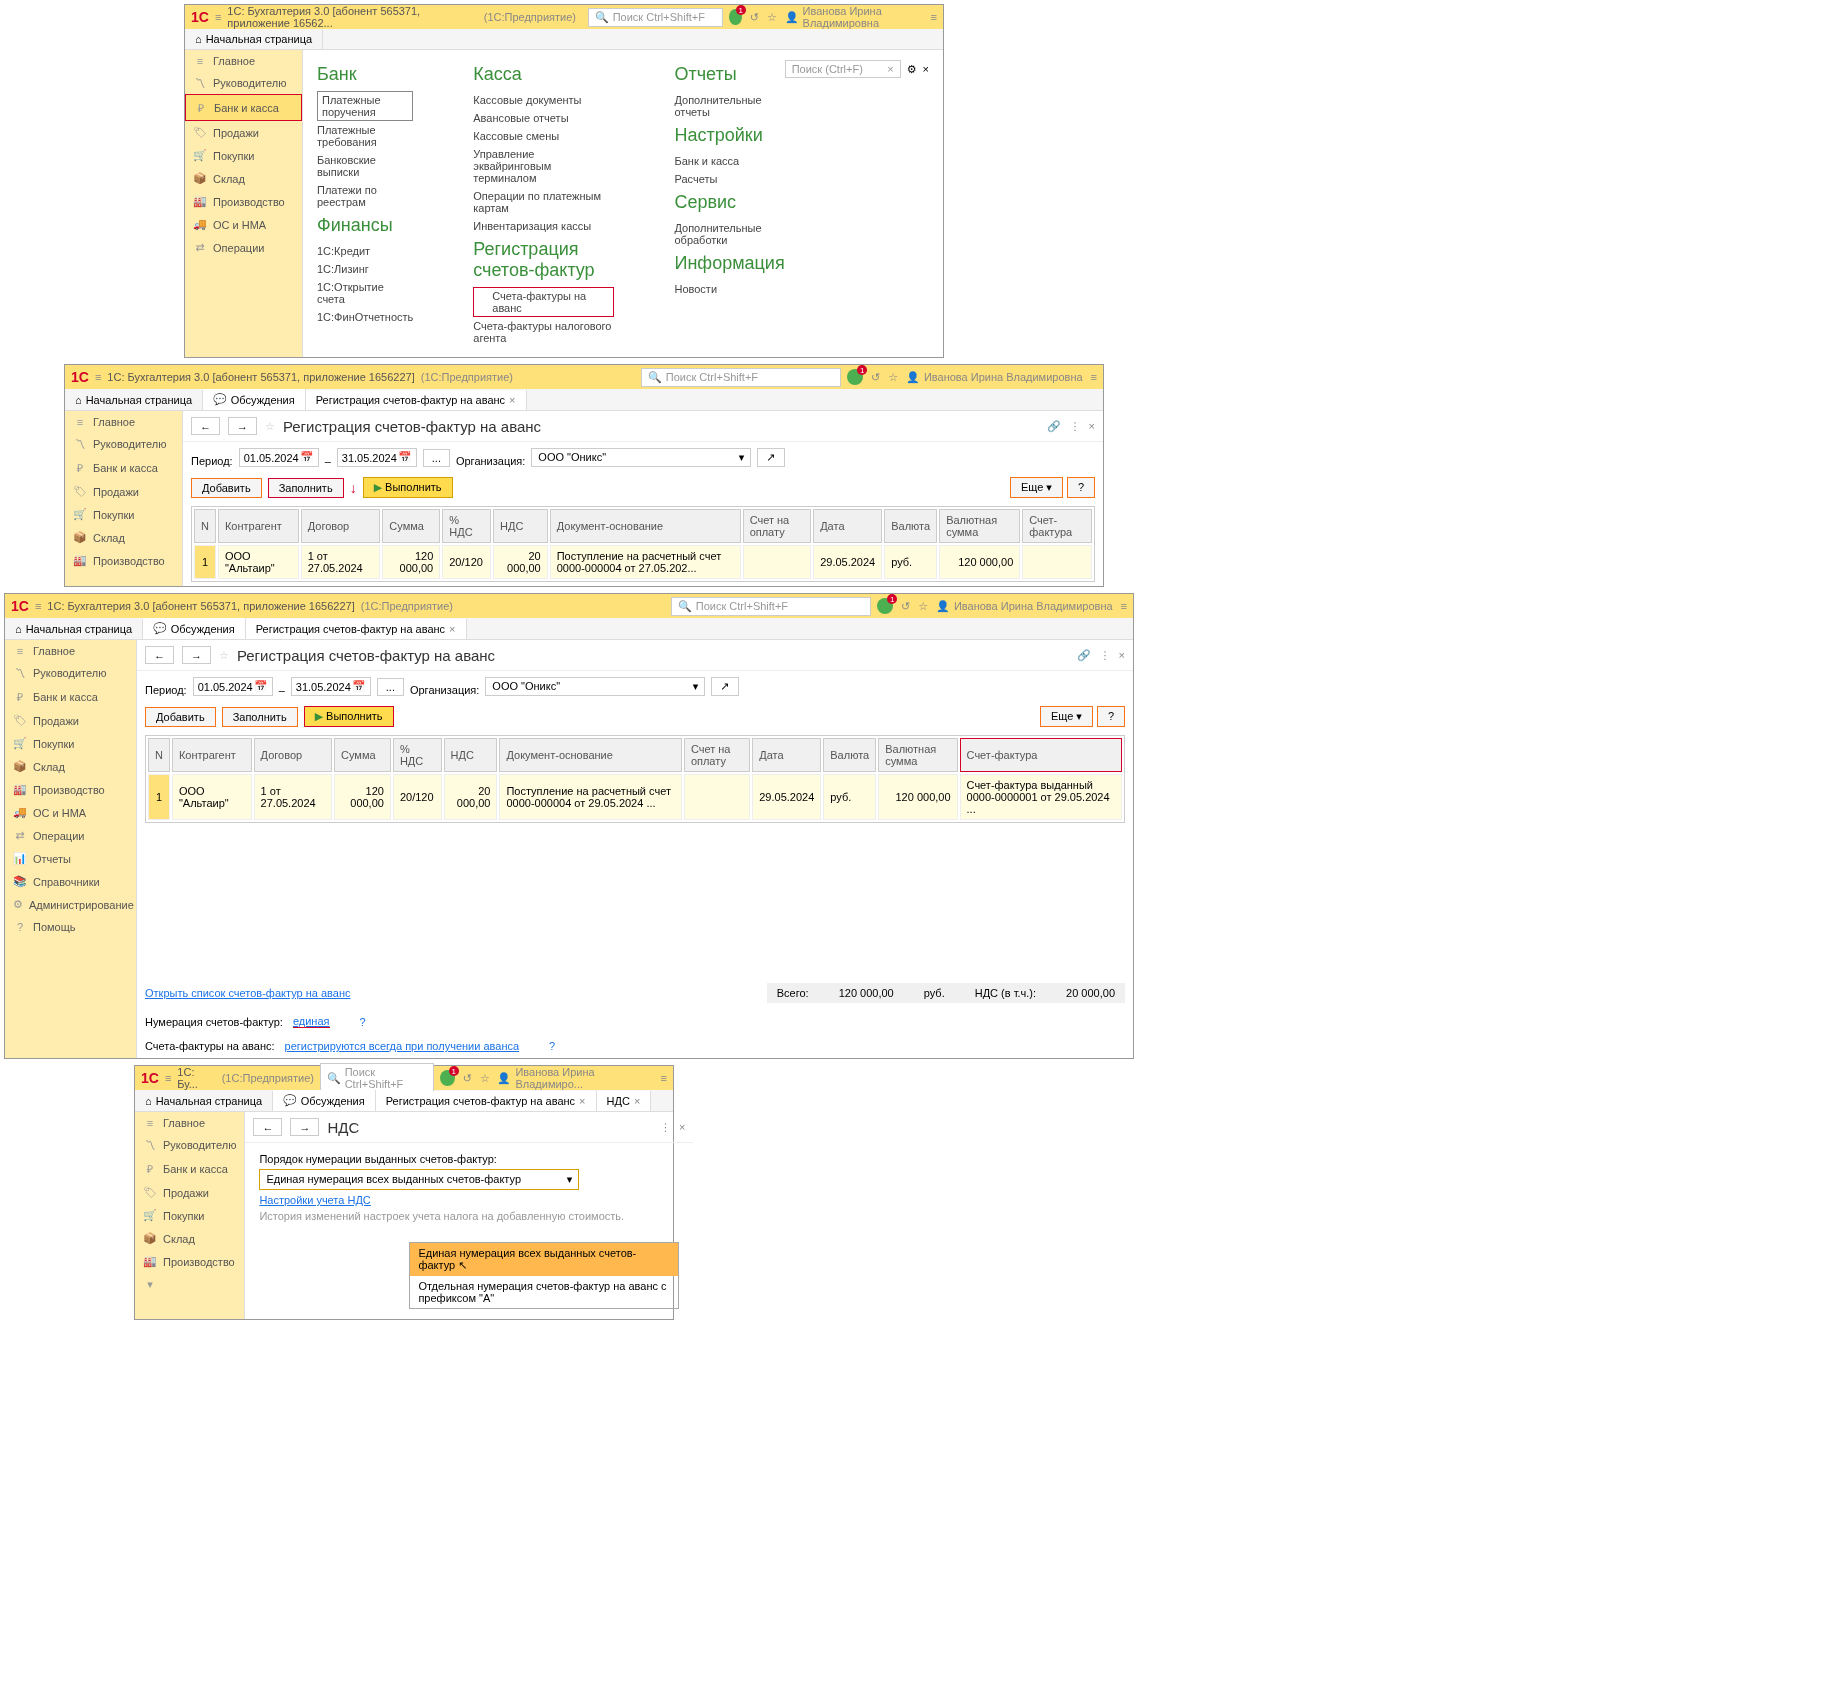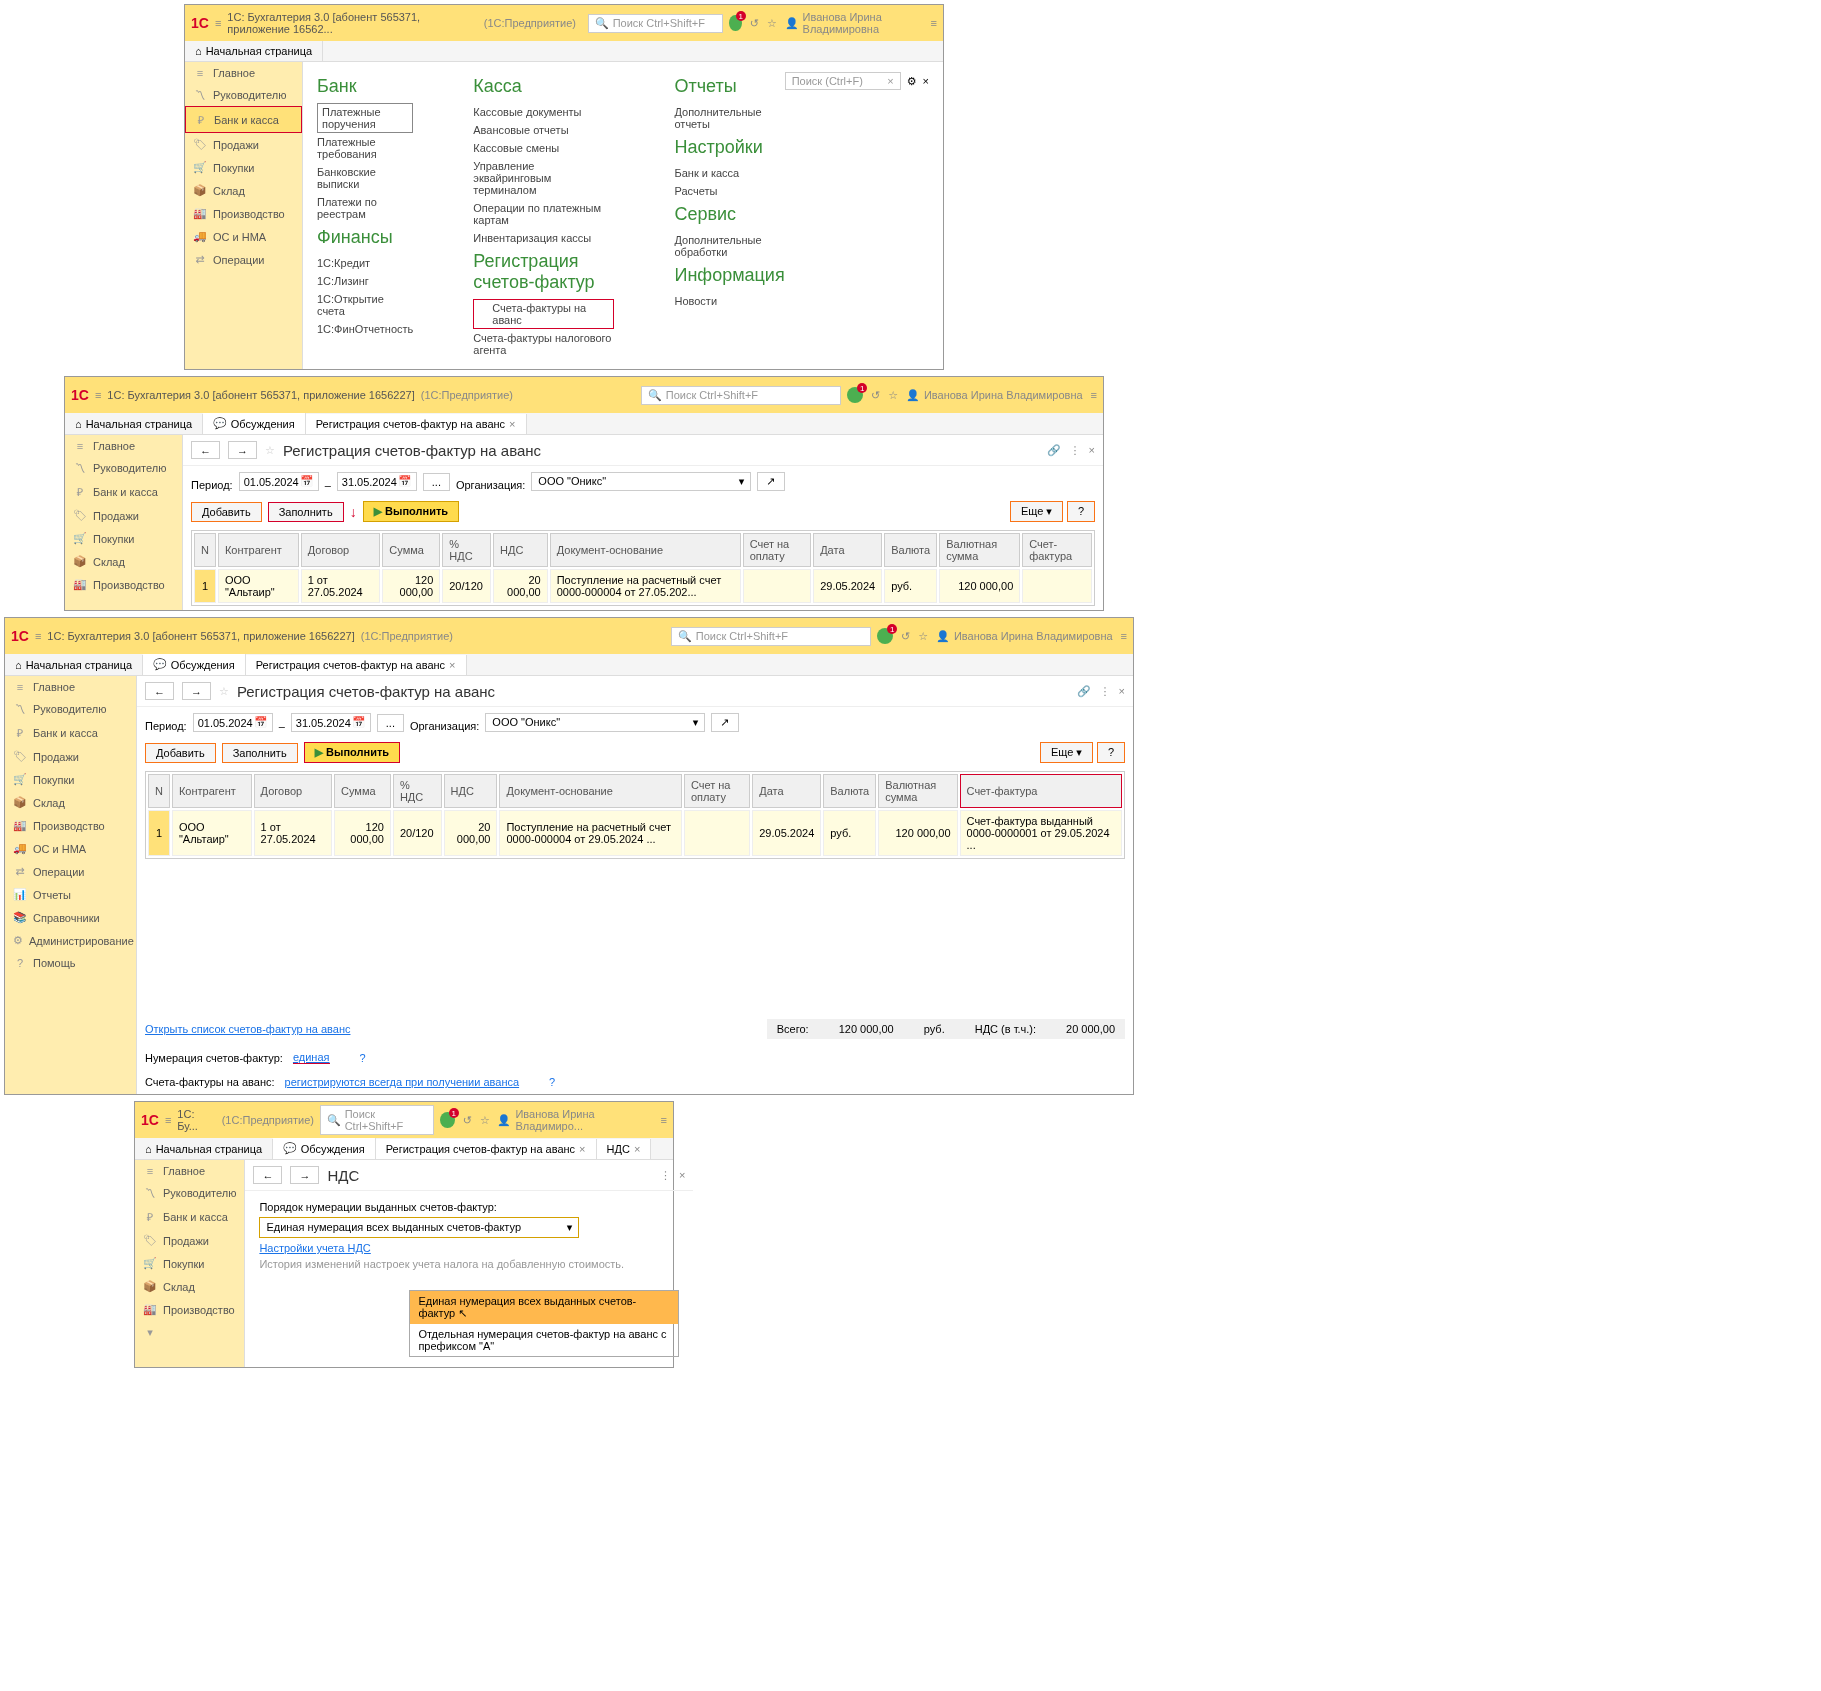--- a/index.html
+++ b/index.html
@@ -1,18 +1,18 @@
 <!DOCTYPE html>
 <html><head>
 <meta charset="utf-8">
 <style>
 *{box-sizing:border-box;margin:0;padding:0;font-family:Arial,sans-serif;font-size:11px}
 body{background:#fff;padding:4px}
 .panel{border:1px solid #999;margin-bottom:6px;background:#fff}
-.topbar{background:#ffe179;display:flex;align-items:center;padding:2px 6px;gap:6px;height:36px}
+.topbar{background:#ffe179;display:flex;align-items:center;padding:2px 6px;gap:6px;height:24px}
 .logo{color:#d4002a;font-weight:bold;font-size:14px}
 .hamburger{color:#888;cursor:pointer}
 .title-txt{color:#555}
 .title-sub{color:#888}
 .spacer{flex:1}
 .search-box{background:#fff;border:1px solid #ccc;padding:2px 6px;width:160px;color:#999;display:flex;align-items:center;gap:4px}
 .search-box.wide{width:200px}
 .top-icons{display:flex;gap:8px;align-items:center;color:#888}
 .badge-icon{background:#4caf50;border-radius:50%;width:16px;height:16px;position:relative;display:inline-block}
 .badge-icon::after{content:"1";position:absolute;top:-4px;right:-4px;background:#d4002a;color:#fff;border-radius:50%;font-size:8px;width:10px;height:10px;display:flex;align-items:center;justify-content:center}
@@ -38,21 +38,21 @@
 .mini-search{border:1px solid #ccc;padding:2px 6px;width:116px;color:#999;display:flex;justify-content:space-between}
 .page-hdr{display:flex;align-items:center;gap:8px;padding:6px 8px;border-bottom:1px solid #eee}
 .nav-btn{border:1px solid #ccc;padding:2px 8px;background:#fff;cursor:pointer}
 .star{color:#ccc}
 .page-title{font-size:15px;color:#333}
 .page-actions{margin-left:auto;display:flex;gap:8px;color:#888}
 .form-row{display:flex;align-items:flex-end;gap:6px;padding:6px 8px}
 .date-input{border:1px solid #ccc;padding:2px 4px;width:80px;display:flex;justify-content:space-between;align-items:center}
 .org-select{border:1px solid #ccc;padding:2px 6px;width:220px;display:flex;justify-content:space-between}
 .btn{border:1px solid #f97316;background:#f5f5f5;padding:3px 10px;cursor:pointer}
-.btn.yellow{background:#ffdb4d;border:1px solid #d4a000;font-weight:bold}
+.btn.yellow{background:#ffdb4d;border:1px solid #d4a000;font-weight:normal}
 .btn.yellow.redborder{border:1px solid #d4002a}
 .btn.redborder{border:1px solid #d4002a}
 .play{color:#3a8f3a;margin-right:3px}
 .buttons-row{display:flex;gap:6px;padding:4px 8px;align-items:center}
 .more-box{margin-left:auto;display:flex;gap:4px}
 .tbl{width:calc(100% - 16px);margin:4px 8px;border:1px solid #ccc}
 .tbl th{background:#f0f0f0;border:1px solid #ccc;padding:4px 6px;text-align:left;font-weight:normal;color:#555}
 .tbl td{border:1px solid #eee;padding:4px 6px;background:#fffce0}
 .tbl td.num{background:#ffe179;text-align:center}
 .tbl td.right{text-align:right}

